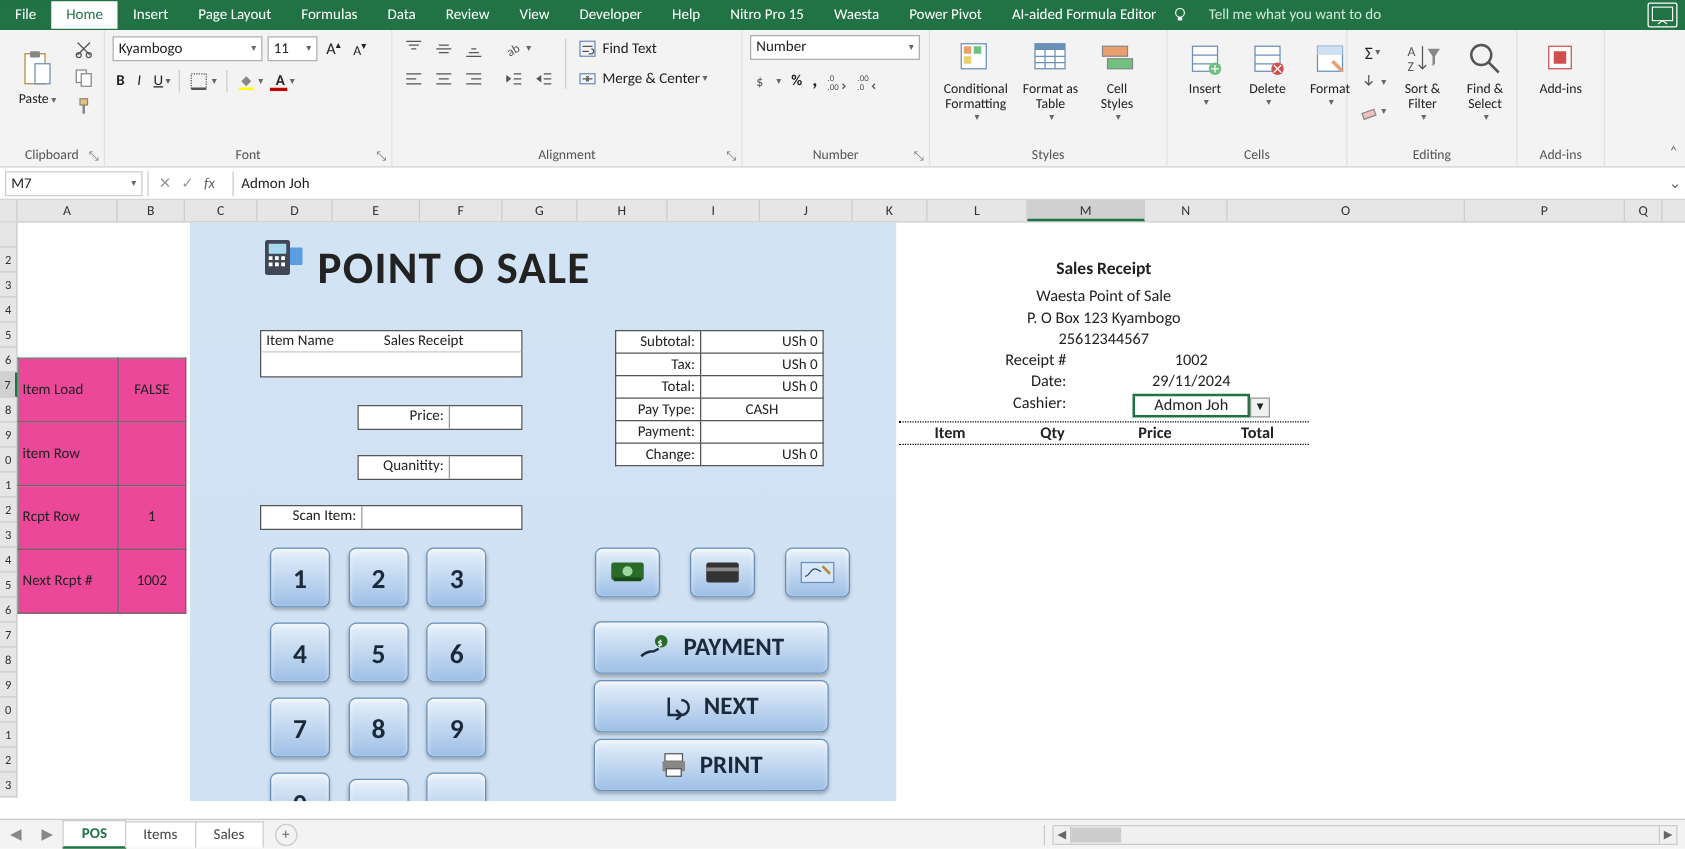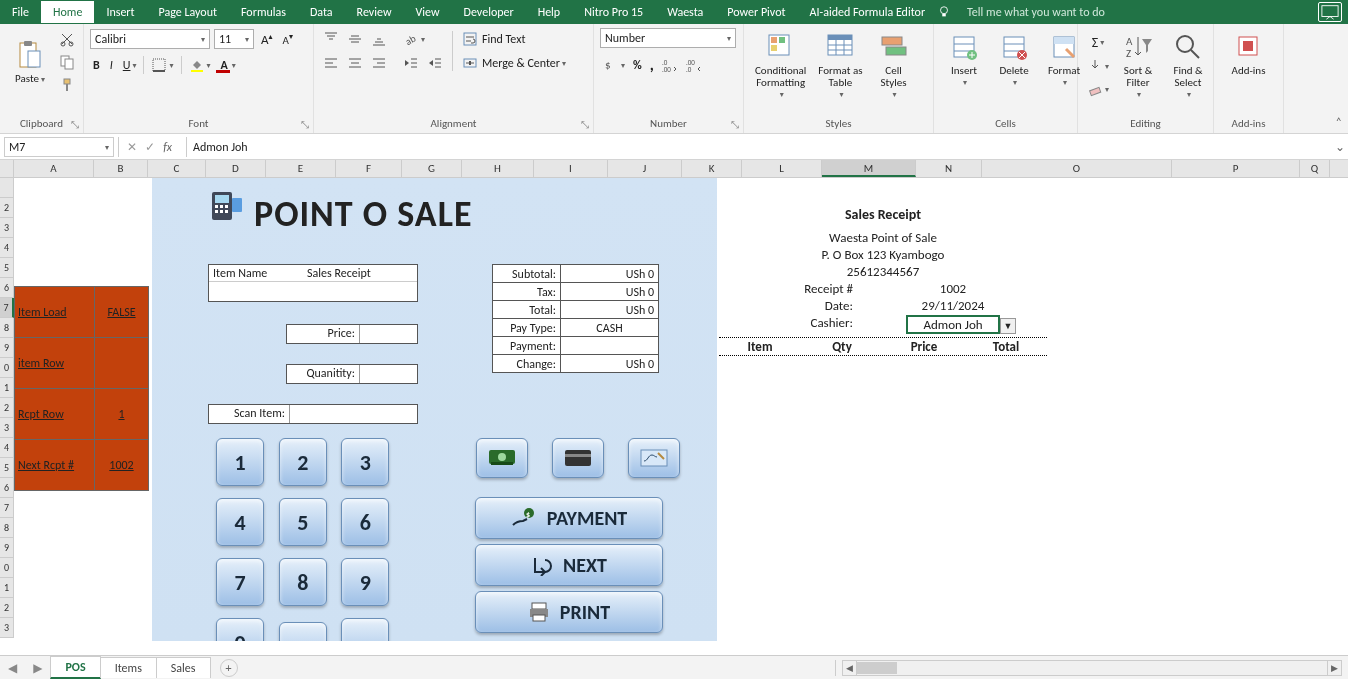--- a/index.html
+++ b/index.html
@@ -52,21 +52,21 @@
 .rowhdr { height: 20px; border-bottom: 1px solid #ccc; border-right: 1px solid #ccc; text-align: center; font-size: 10px; color: #333; line-height: 20px; }
 .sheet { position: absolute; left: 14px; top: 0; right: 0; bottom: 0; }
 
 
 .pos-bg { position: absolute; left: 138px; top: 0; width: 565px; height: 463px; background: linear-gradient(#d2e3f4, #cfe1f3); }
 .pos-title { font-size: 36px; font-weight: bold; color: #222; position: absolute; left: 240px; top: 14px; letter-spacing: 1px; }
 .pos-icon { position: absolute; left: 192px; top: 8px; width: 40px; height: 40px; }
 
 .yellowbox { position: absolute; left: 0; top: 108px; font-size: 12px; }
 .yellowbox table { border-collapse: collapse; }
-.yellowbox td { background: #c2410c; border: 1px solid #666; padding: 18px 3px; height: 18px; text-decoration: underline; }
+.yellowbox td { background: #ec4899; border: 1px solid #666; padding: 18px 3px; height: 18px; }
 .yellowbox .lbl { width: 80px; text-align: left; }
 .yellowbox .val { width: 54px; text-align: center; }
 
 .inputbox { position: absolute; background: #fff; border: 1px solid #555; font-size: 12px; display: flex; }
 .inputbox .lab { padding: 1px 4px; text-align: right; }
 .inputbox .fld { border-left: 1px solid #999; flex: 1; padding: 1px 4px; }
 
 .summary { position: absolute; left: 478px; top: 86px; }
 .summary table { border-collapse: collapse; }
 .summary td { border: 1px solid #555; background: #fff; padding: 1px 4px; font-size: 12px; height: 18px; }
@@ -173,21 +173,21 @@
           </div>
       </div>
     </div>
     <div class="label">Clipboard</div>
     <div class="dl">⤡</div>
   </div>
 
   <div class="ribbon-group" style="width:230px">
     <div class="rib-row" style="gap:4px">
       <div class="combo" style="width:120px">
-          <span>Calibri</span>
+          <span>Kyambogo</span>
           <span class="arr">▾</span>
         </div>
       <div class="combo" style="width:40px">
           <span>11</span>
           <span class="arr">▾</span>
         </div>
       <div class="rbtn">
           <span style="font-size:13px">A<sup style="font-size:8px">▴</sup></span>
         </div>
       <div class="rbtn">

